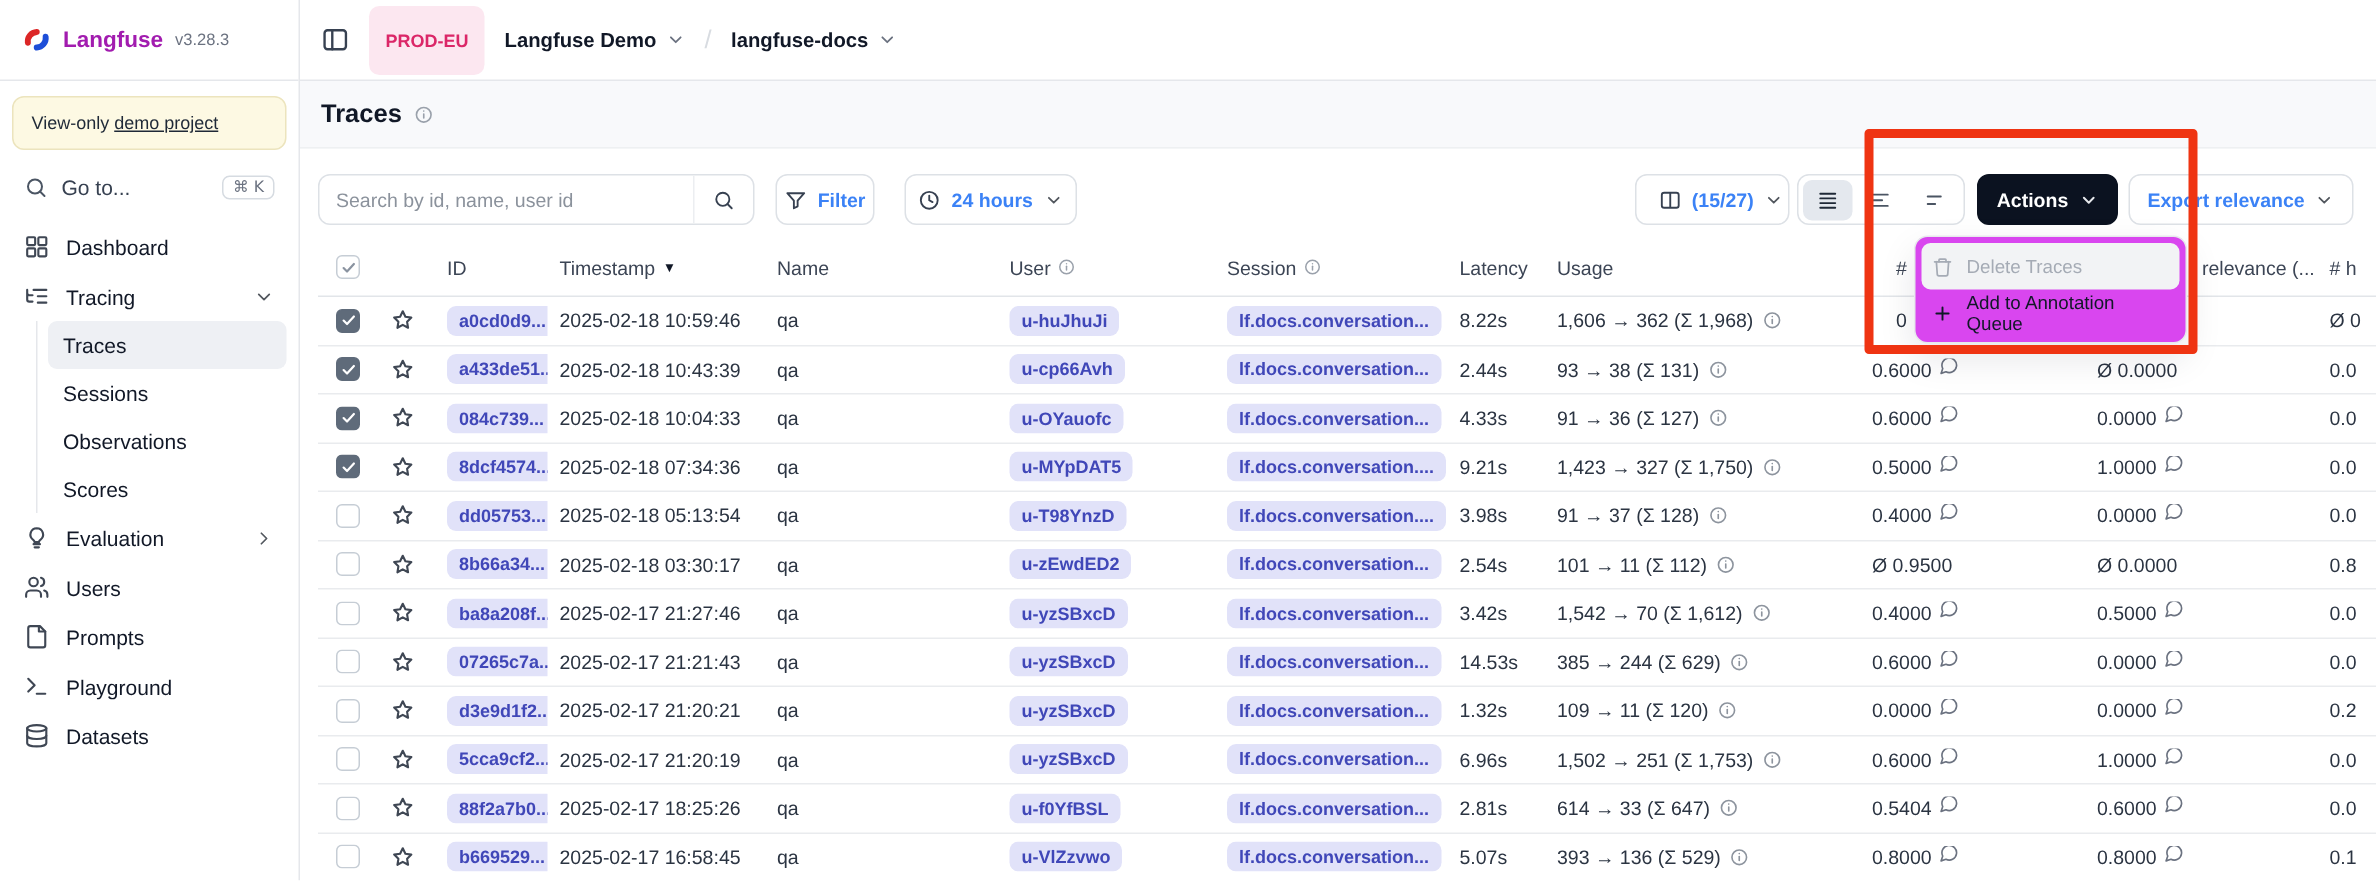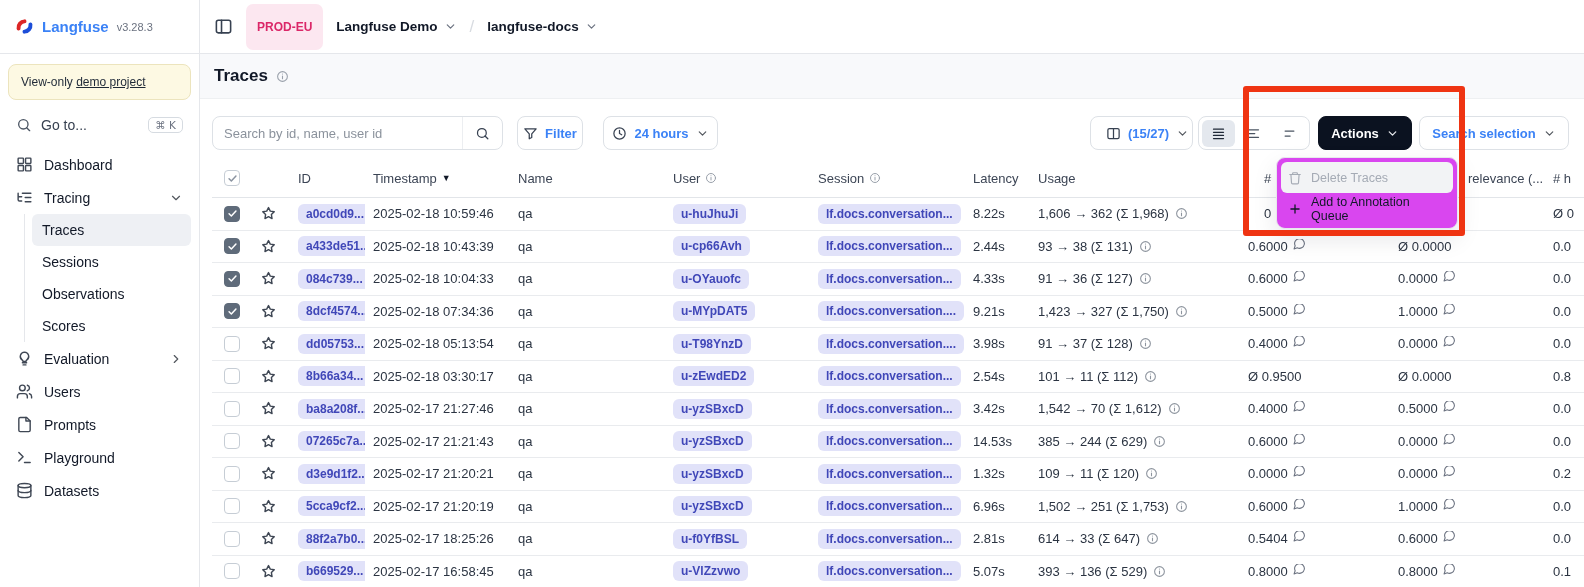--- a/index.html
+++ b/index.html
@@ -4,21 +4,21 @@
 <style>
 * { margin:0; padding:0; box-sizing:border-box; }
 html,body { width:1584px; height:587px; overflow:hidden; background:#fff;
   font-family:"Liberation Sans",sans-serif; color:#1f2937; position:relative; }
 svg { display:block; }
 .app { display:flex; height:100%; }
 
 
 .sidebar { width:200px; flex-shrink:0; border-right:1px solid #e5e7eb; background:#fff; }
 .sb-head { height:54px; display:flex; align-items:center; gap:8px; padding:0 15px; border-bottom:1px solid #e5e7eb; }
-.sb-title { font-weight:700; font-size:15px; color:#3b82f6; }
+.sb-title { font-weight:700; font-size:15px; color:#a21caf; }
 .sb-ver { font-size:11px; color:#6b7280; }
 .view-only { margin:10px 8px 4px 8px; background:var(--view-only-bg); border:1px solid #ece4bd; border-radius:8px; padding:10px 12px; font-size:12px; color:#1f2937; }
 .view-only span.link { text-decoration:underline; cursor:pointer; }
 .goto { display:flex; align-items:center; gap:9px; margin:10px 8px 2px 8px; padding:7px 8px; color:#374151; font-size:14px; border-radius:6px; }
 .goto .icon { width:16px; height:16px; color:#4b5563; }
 .kbd { margin-left:auto; border:1px solid #d6dbe1; border-radius:5px; padding:1px 6px; font-size:10.5px; color:#6b7280; background:#fff; font-family:"DejaVu Sans",sans-serif; }
 nav { padding:6px 8px; }
 .nav-item { display:flex; align-items:center; gap:11px; padding:8px 8px; font-size:14px; color:#111827; border-radius:6px; cursor:pointer; }
 .nav-item .icon { width:17px; height:17px; color:#3f4754; flex-shrink:0; }
 .nav-item .trail { margin-left:auto; width:14px; height:14px; color:#52575e; }
@@ -315,21 +315,21 @@
       </div>
       <div class="btn actions-btn">
         <span>Actions</span>
         <span class="chev">
           <svg viewBox="0 0 24 24" fill="none" stroke="currentColor" stroke-width="2.4" stroke-linecap="round" stroke-linejoin="round">
               <path d="m6 9 6 6 6-6"></path>
             </svg>
         </span>
       </div>
       <div class="btn export-btn">
-        <span>Search selection</span>
+        <span>Export relevance</span>
         <span class="chev">
           <svg viewBox="0 0 24 24" fill="none" stroke="currentColor" stroke-width="2.2" stroke-linecap="round" stroke-linejoin="round">
               <path d="m6 9 6 6 6-6"></path>
             </svg>
         </span>
       </div>
     </div>
 
     <div class="table">
       <div class="trow thead">

